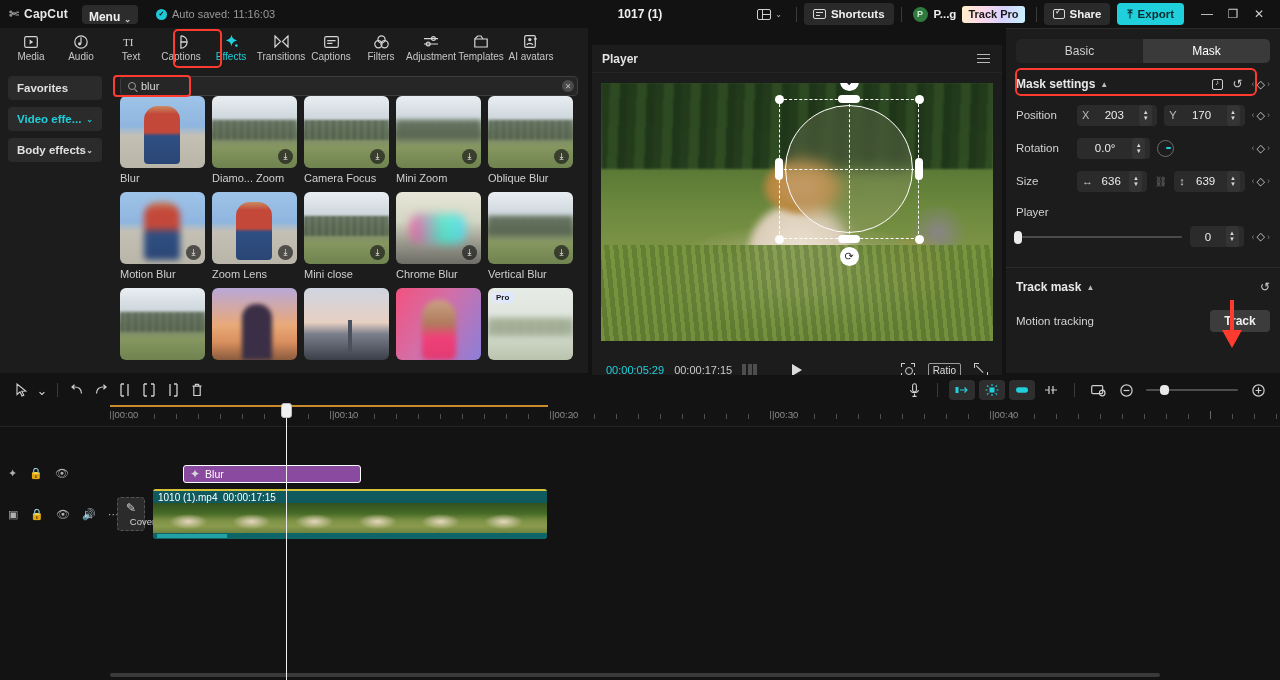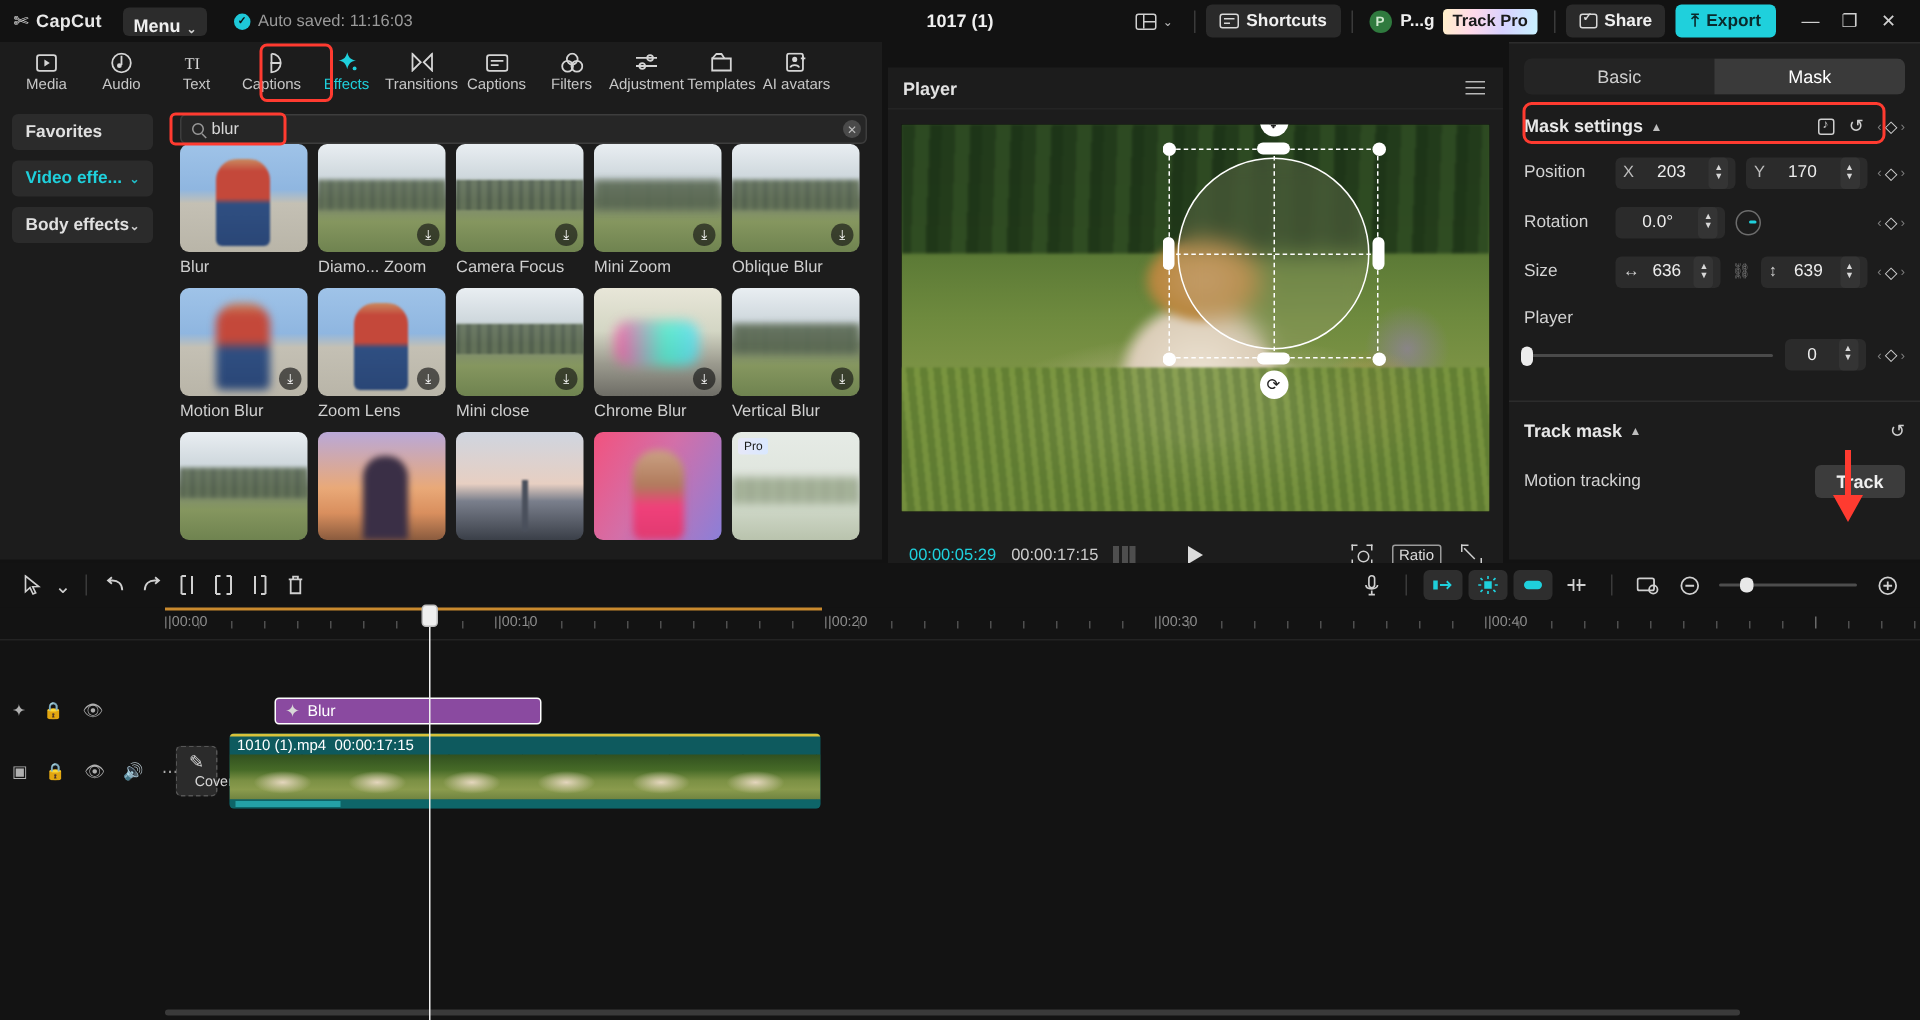--- a/index.html
+++ b/index.html
@@ -154,21 +154,21 @@
   .thumb {
     width: 85px; height: 72px; border-radius: 6px; position: relative; overflow: hidden; background: #333;
   }
   .thumb .dl {
     position: absolute; right: 4px; bottom: 4px; width: 15px; height: 15px; border-radius: 50%;
     background: rgba(20,20,20,.65); display: flex; align-items: center; justify-content: center;
     color: #fff; font-size: 9px;
   }
   .thumb .pro {
     position: absolute; left: 4px; top: 4px; height: 11px; padding: 4px 4px; border-radius: 2px;
-    font-size: 8px; font-weight: 400; color: #1a1a1a; display: flex; align-items: center;
+    font-size: 8px; font-weight: 700; color: #1a1a1a; display: flex; align-items: center;
     background: linear-gradient(100deg,#e8e8f8,#d9e8ff);
   }
   .celllabel {
     font-size: 11px; color: #cfcfcf; margin-top: 4px; text-align: left; white-space: nowrap;
     overflow: hidden; text-overflow: ellipsis; width: 85px;
   }
   
   .art-boy-blue { background: linear-gradient(180deg,#9fc3e8 0%,#8fb6e0 42%,#c4c0b4 55%,#b9b5a8 100%); }
   .art-boy-blue:after {
     content:""; position:absolute; left:24px; top:10px; width:36px; height:58px; border-radius:14px 14px 4px 4px;

